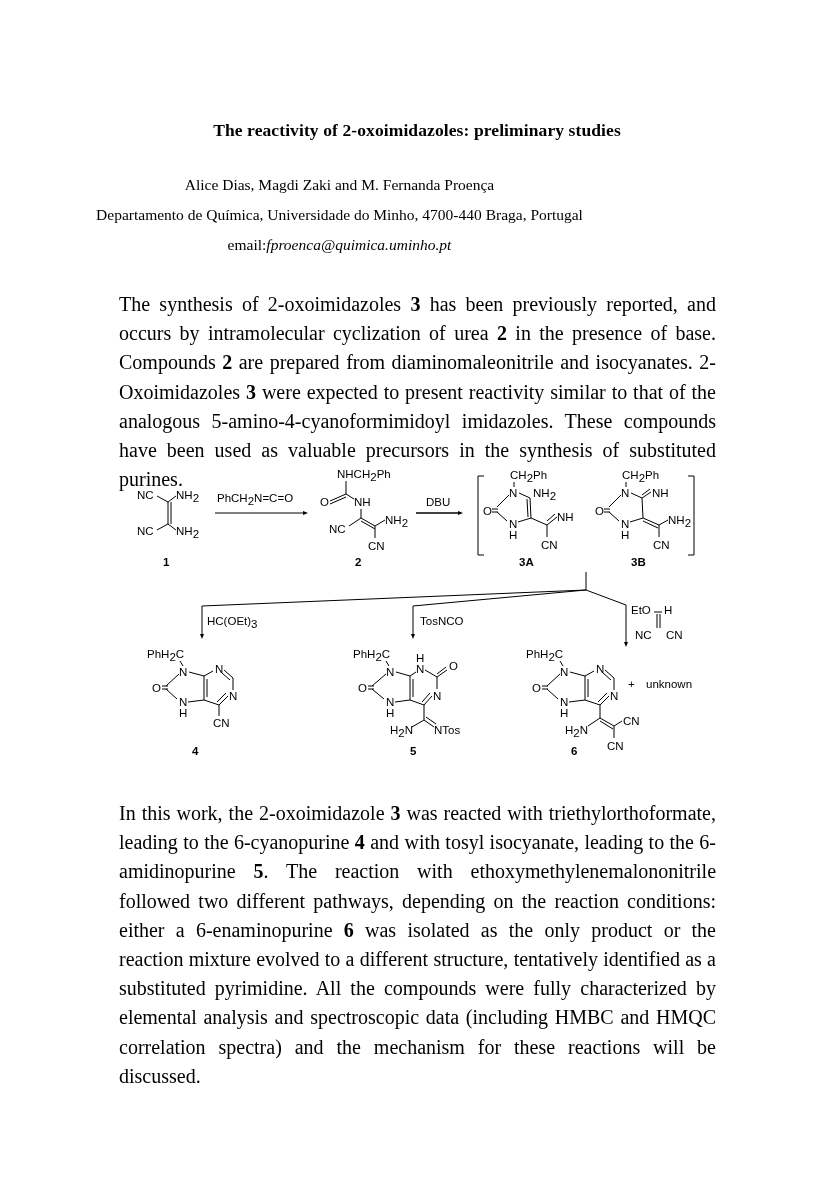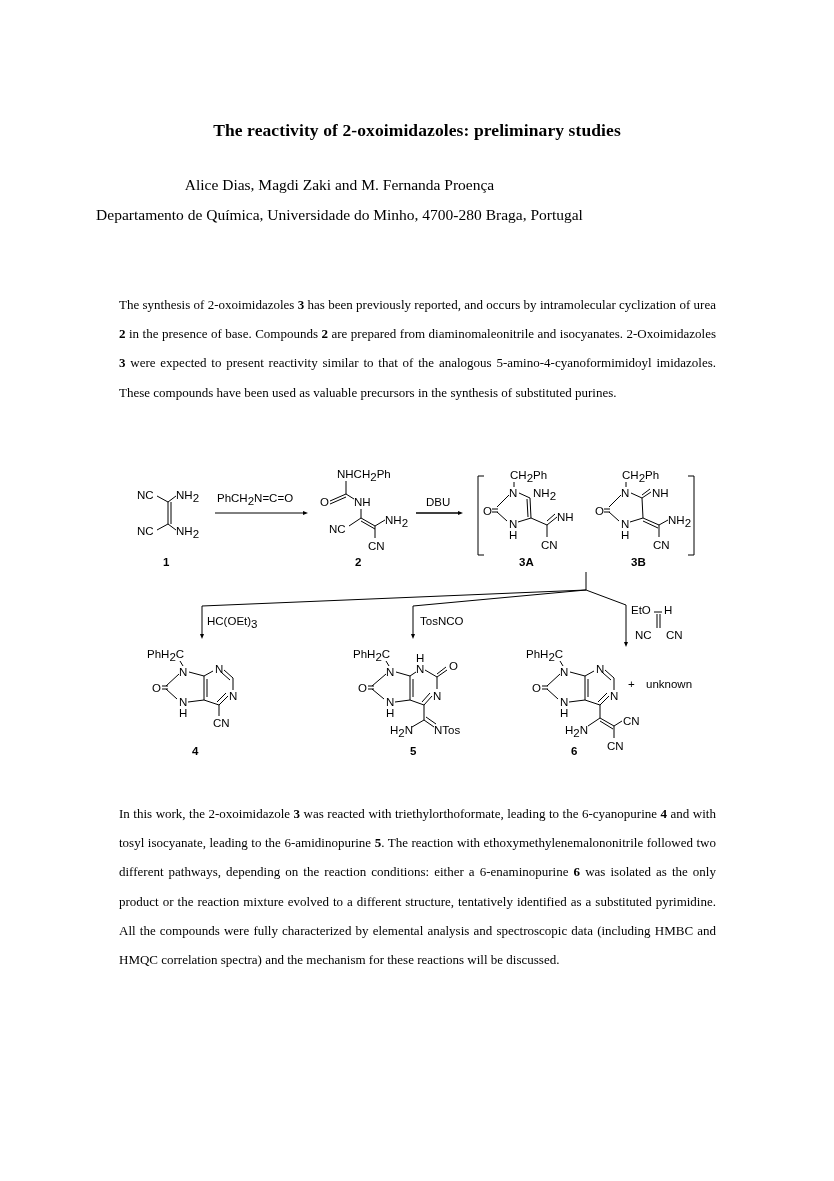--- a/index.html
+++ b/index.html
@@ -4,39 +4,40 @@
   <style>
     html, body { margin: 0; padding: 0; background: #ffffff; }
     body { width: 834px; height: 1181px; position: relative; overflow: hidden; color: #000; font-family: "Liberation Serif", "DejaVu Serif", serif; }
     .page { position: absolute; left: 0; top: 0; width: 834px; height: 1181px; }
     .title { position: absolute; top: 120px; left: 0; width: 834px; text-align: center; font-weight: bold; font-size: 17.5px; letter-spacing: 0.1px; }
     .center-line { position: absolute; left: 0; width: 679px; text-align: center; font-size: 15.5px; }
     .authors { top: 176px; }
     .affil { top: 206px; }
     .email { top: 236px; }
     .email i { font-style: italic; }
-    .para { position: absolute; left: 119px; width: 597px; font-size: 13px; line-height: 29.2px; text-align: justify; }
+    .para { position: absolute; left: 119px; width: 597px; font-size: 20px; line-height: 29.2px; text-align: justify; }
     .para1 { top: 290px; }
     .para2 { top: 799px; }
     .para b { font-weight: bold; }
     .ack { position: absolute; left: 119px; top: 1000px; width: 597px; font-size: 10.2px; line-height: 20px; font-style: italic; text-align: justify; }
     .scheme { position: absolute; left: 0; top: 460px; width: 834px; height: 310px; }
     .scheme text { font-family: "Liberation Sans", "DejaVu Sans", sans-serif; font-size: 11.5px; fill: #000; }
     .scheme text.lbl { font-weight: bold; font-size: 11.5px; }
     .scheme line, .scheme polyline, .scheme path { stroke: #000; stroke-width: 1; fill: none; }
     .scheme .thick { stroke-width: 1.6; }
   </style>
 </head>
 <body>
 
 <div class="page">
 
   <div class="title">The reactivity of 2-oxoimidazoles: preliminary studies</div>
   <div class="center-line authors">Alice Dias, Magdi Zaki and M. Fernanda Proença</div>
-  <div class="center-line affil">Departamento de Química, Universidade do Minho, 4700-280 Braga, Portugal</div>
+  <div class="center-line affil">Departamento de Química, Universidade do Minho, 4700-440 Braga, Portugal</div>
+  <div class="center-line email"><span>email:</span><i>fproenca@quimica.uminho.pt</i></div>
 
   <div class="para para1"><span>The synthesis of 2-oxoimidazoles </span><b>3</b><span> has been previously reported, and occurs by intramolecular cyclization of urea </span><b>2</b><span> in the presence of base. Compounds </span><b>2</b><span> are prepared from diaminomaleonitrile and isocyanates. 2-Oxoimidazoles </span><b>3</b><span> were expected to present reactivity similar to that of the analogous 5-amino-4-cyanoformimidoyl imidazoles. These compounds have been used as valuable precursors in the synthesis of substituted purines.</span></div>
 
   <svg class="scheme" viewBox="0 460 834 310" width="834" height="310">
 
     <g>
       <text x="137" y="499">NC</text>
       <text x="176" y="499"><tspan>NH</tspan><tspan class="sub" dy="3">2</tspan></text>
       <text x="137" y="535">NC</text>
       <text x="176" y="535"><tspan>NH</tspan><tspan class="sub" dy="3">2</tspan></text>

